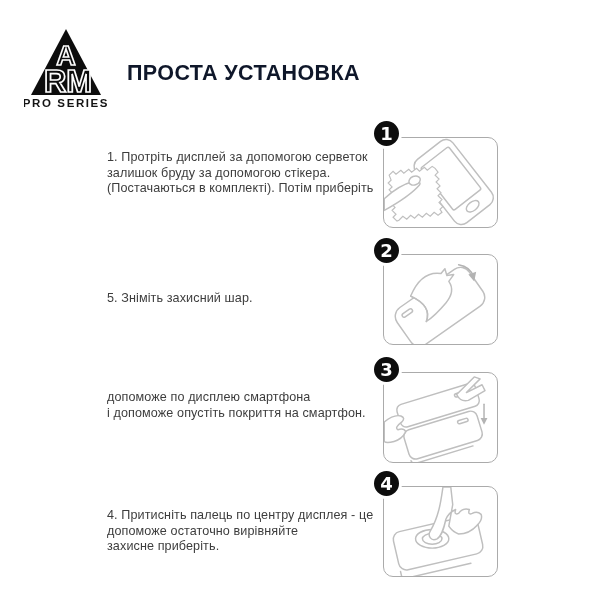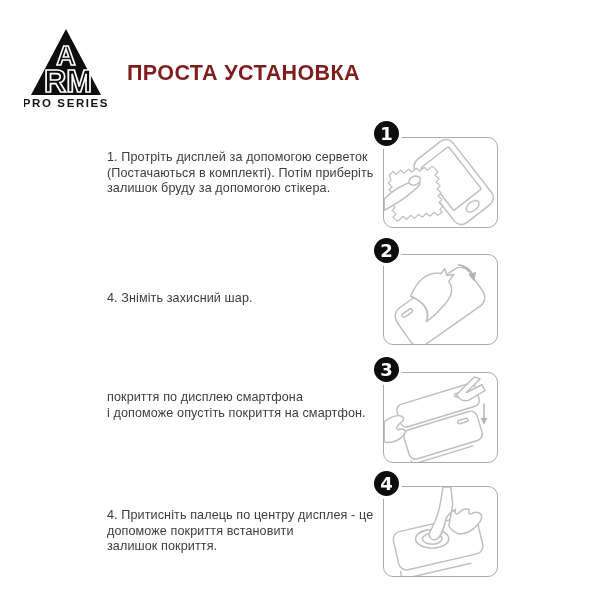--- a/index.html
+++ b/index.html
@@ -9,21 +9,21 @@
     width: 600px; height: 600px;
     background: #ffffff;
     font-family: "Liberation Sans", "DejaVu Sans", sans-serif;
     overflow: hidden;
   }
   
   .logo { position: absolute; left: 24px; top: 26px; width: 84px; height: 84px; }
   .page-title {
     position: absolute; left: 127px; top: 61px;
     font-size: 21.5px; font-weight: bold; letter-spacing: 0.4px;
-    color: #7f1d1d; white-space: nowrap;
+    color: #0f172a; white-space: nowrap;
   }
   
   .step-text {
     position: absolute; left: 107px; width: 268px;
     font-size: 12.6px; line-height: 15.6px; color: #3d3d3d;
     letter-spacing: 0.1px;
   }
   .step-text.t1 { top: 150px; }
   .step-text.t2 { top: 291px; }
   .step-text.t3 { top: 390px; }
@@ -62,22 +62,22 @@
     <polygon points="42,3 7,69 77,69" fill="#0d0d0d"></polygon>
     <text x="42" y="39" text-anchor="middle" font-family="Liberation Sans, sans-serif" font-weight="bold" font-size="27" fill="#0d0d0d" stroke="#ffffff" stroke-width="1.6">A</text>
     <text x="44" y="66" text-anchor="middle" font-family="Liberation Sans, sans-serif" font-weight="bold" font-size="31" fill="#0d0d0d" stroke="#ffffff" stroke-width="1.7">RM</text>
     <text x="42" y="81" text-anchor="middle" font-family="Liberation Sans, sans-serif" font-weight="bold" font-size="11.5" letter-spacing="1.6" fill="#141414">PRO SERIES</text>
   </svg>
 
   <h1 class="page-title">ПРОСТА УСТАНОВКА</h1>
 
   <div class="step-text t1">
     <div>1. Протріть дисплей за допомогою серветок</div>
+    <div>залишок бруду за допомогою стікера.</div>
     <div>(Постачаються в комплекті). Потім приберіть</div>
-    <div>залишок бруду за допомогою стікера.</div>
   </div>
   <div class="step-badge n1">
     <span>1</span>
   </div>
   <div class="step-box b1">
     <svg viewBox="0 0 115 91">
       <g stroke="#bfbfbf" stroke-width="1.5" fill="none" stroke-linecap="round" stroke-linejoin="round">
 
         <g transform="translate(71,45) rotate(-38)">
           <rect x="-24" y="-41" width="48" height="82" rx="9" fill="#ffffff"></rect>
@@ -90,21 +90,21 @@
           L55,79 L51,76 L47,80 L43,77 L39,81 L35,78 L31,82 L27,79 L23,83 L19,80 L15,84 L13,85
           L9,81 L12,78 L8,74 L11,71 L7,67 L10,64 L6,60 L9,57 L5,53 L8,50 L4,46 L7,43 Z"></path>
 
         <path fill="#ffffff" d="M0,62 C10,53 20,47 28,45 C34,43.5 38,45 36,48 C30,55 18,64 0,74 Z"></path>
         <ellipse cx="31" cy="43.5" rx="6" ry="4.4" fill="#ffffff" transform="rotate(-22 31 43.5)"></ellipse>
       </g>
     </svg>
   </div>
 
   <div class="step-text t2">
-    <div>4. Зніміть захисний шар.</div>
+    <div>5. Зніміть захисний шар.</div>
   </div>
   <div class="step-badge n2">
     <span>2</span>
   </div>
   <div class="step-box b2">
     <svg viewBox="0 0 115 91">
       <g stroke="#bfbfbf" stroke-width="1.5" fill="none" stroke-linecap="round" stroke-linejoin="round">
 
         <g transform="translate(57,53) rotate(-35)">
           <rect x="-45" y="-23" width="90" height="46" rx="11"></rect>
@@ -114,21 +114,21 @@
         <path fill="#ffffff" d="M27,42 Q38,16 58,19 L62,14 L64,21 L71,20 L66,27 Q73,37 63,49 Q52,62 43,68 Q49,52 27,42 Z"></path>
         <path d="M27,42 Q49,52 43,68"></path>
 
         <path d="M76,10 Q88,12 91,22" stroke="#b3b3b3"></path>
         <path d="M86,20 L92,27 L94,17 Z" fill="#b3b3b3" stroke="none"></path>
       </g>
     </svg>
   </div>
 
   <div class="step-text t3">
-    <div>покриття по дисплею смартфона</div>
+    <div>допоможе по дисплею смартфона</div>
     <div>і допоможе опустіть покриття на смартфон.</div>
   </div>
   <div class="step-badge n3">
     <span>3</span>
   </div>
   <div class="step-box b3">
     <svg viewBox="0 0 115 91">
       <g stroke="#bfbfbf" stroke-width="1.5" fill="none" stroke-linecap="round" stroke-linejoin="round">
 
         <g transform="translate(60,63) rotate(-17)">
@@ -147,22 +147,22 @@
         <path fill="#ffffff" d="M74,22 L92,4 L98,6 L84,20 L100,12 L103,18 L86,28 Q78,30 74,22 Z"></path>
 
         <path d="M102,32 L102,48" stroke="#b3b3b3"></path>
         <path d="M98.5,46 L102,53 L105.5,46 Z" fill="#b3b3b3" stroke="none"></path>
       </g>
     </svg>
   </div>
 
   <div class="step-text t4">
     <div>4. Притисніть палець по центру дисплея - це</div>
-    <div>допоможе покриття встановити</div>
-    <div>залишок покриття.</div>
+    <div>допоможе остаточно вирівняйте</div>
+    <div>захисне приберіть.</div>
   </div>
   <div class="step-badge n4">
     <span>4</span>
   </div>
   <div class="step-box b4">
     <svg viewBox="0 0 115 91">
       <g stroke="#bfbfbf" stroke-width="1.5" fill="none" stroke-linecap="round" stroke-linejoin="round">
 
         <g transform="translate(55,57) rotate(-13)">
           <rect x="-44" y="-20" width="88" height="40" rx="8" fill="#ffffff"></rect>

